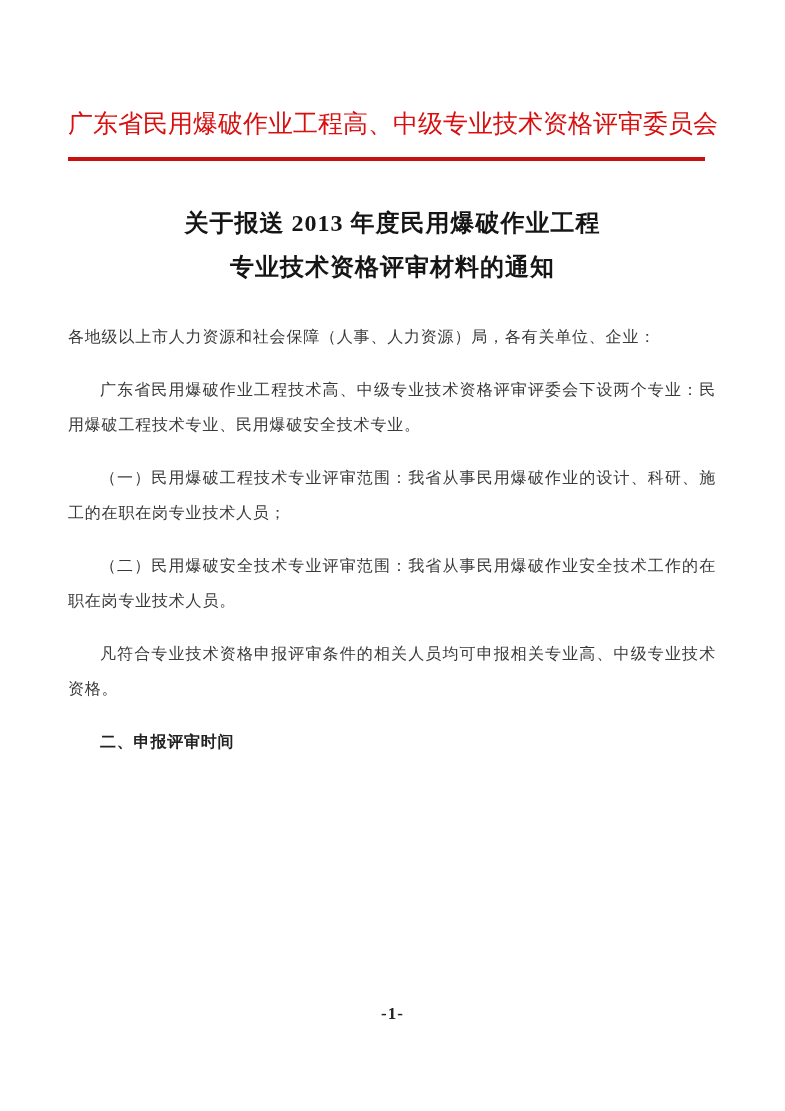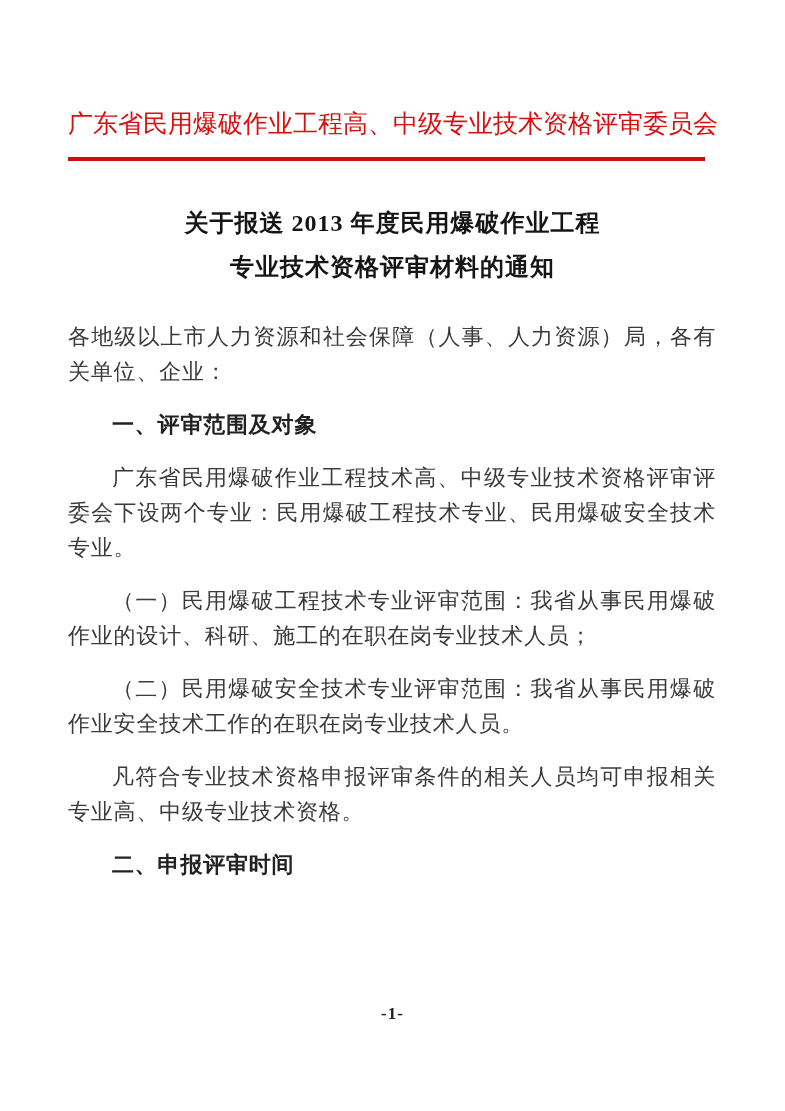--- a/index.html
+++ b/index.html
@@ -42,21 +42,21 @@
     font-weight: bold;
     font-size: 24px;
     line-height: 44px;
     letter-spacing: 1px;
     color: #151515;
     font-family: Liberation Serif, serif;
   }
   
   .doc-body {
     margin: 0 69px 0 68px;
-    font-size: 22px;
+    font-size: 16px;
     line-height: 35px;
     letter-spacing: 0.8px;
     text-align: justify;
     color: #3a3a3a;
   }
   .para {
     margin: 0 0 18px 0;
   }
   .para.indent {
     text-indent: 2em;
@@ -90,21 +90,20 @@
     <div class="red-rule"></div>
   </div>
 
   <div class="doc-title">
     <div>关于报送 2013 年度民用爆破作业工程</div>
     <div>专业技术资格评审材料的通知</div>
   </div>
 
   <div class="doc-body">
     <div class="para salutation">各地级以上市人力资源和社会保障（人事、人力资源）局，各有关单位、企业：</div>
-    <div class="para heading">一、评审范围及对象</div>
     <div class="para indent">广东省民用爆破作业工程技术高、中级专业技术资格评审评委会下设两个专业：民用爆破工程技术专业、民用爆破安全技术专业。</div>
     <div class="para indent">（一）民用爆破工程技术专业评审范围：我省从事民用爆破作业的设计、科研、施工的在职在岗专业技术人员；</div>
     <div class="para indent">（二）民用爆破安全技术专业评审范围：我省从事民用爆破作业安全技术工作的在职在岗专业技术人员。</div>
     <div class="para indent">凡符合专业技术资格申报评审条件的相关人员均可申报相关专业高、中级专业技术资格。</div>
     <div class="para heading">二、申报评审时间</div>
   </div>
 
   <div class="page-number">-1-</div>
 
 </div>

